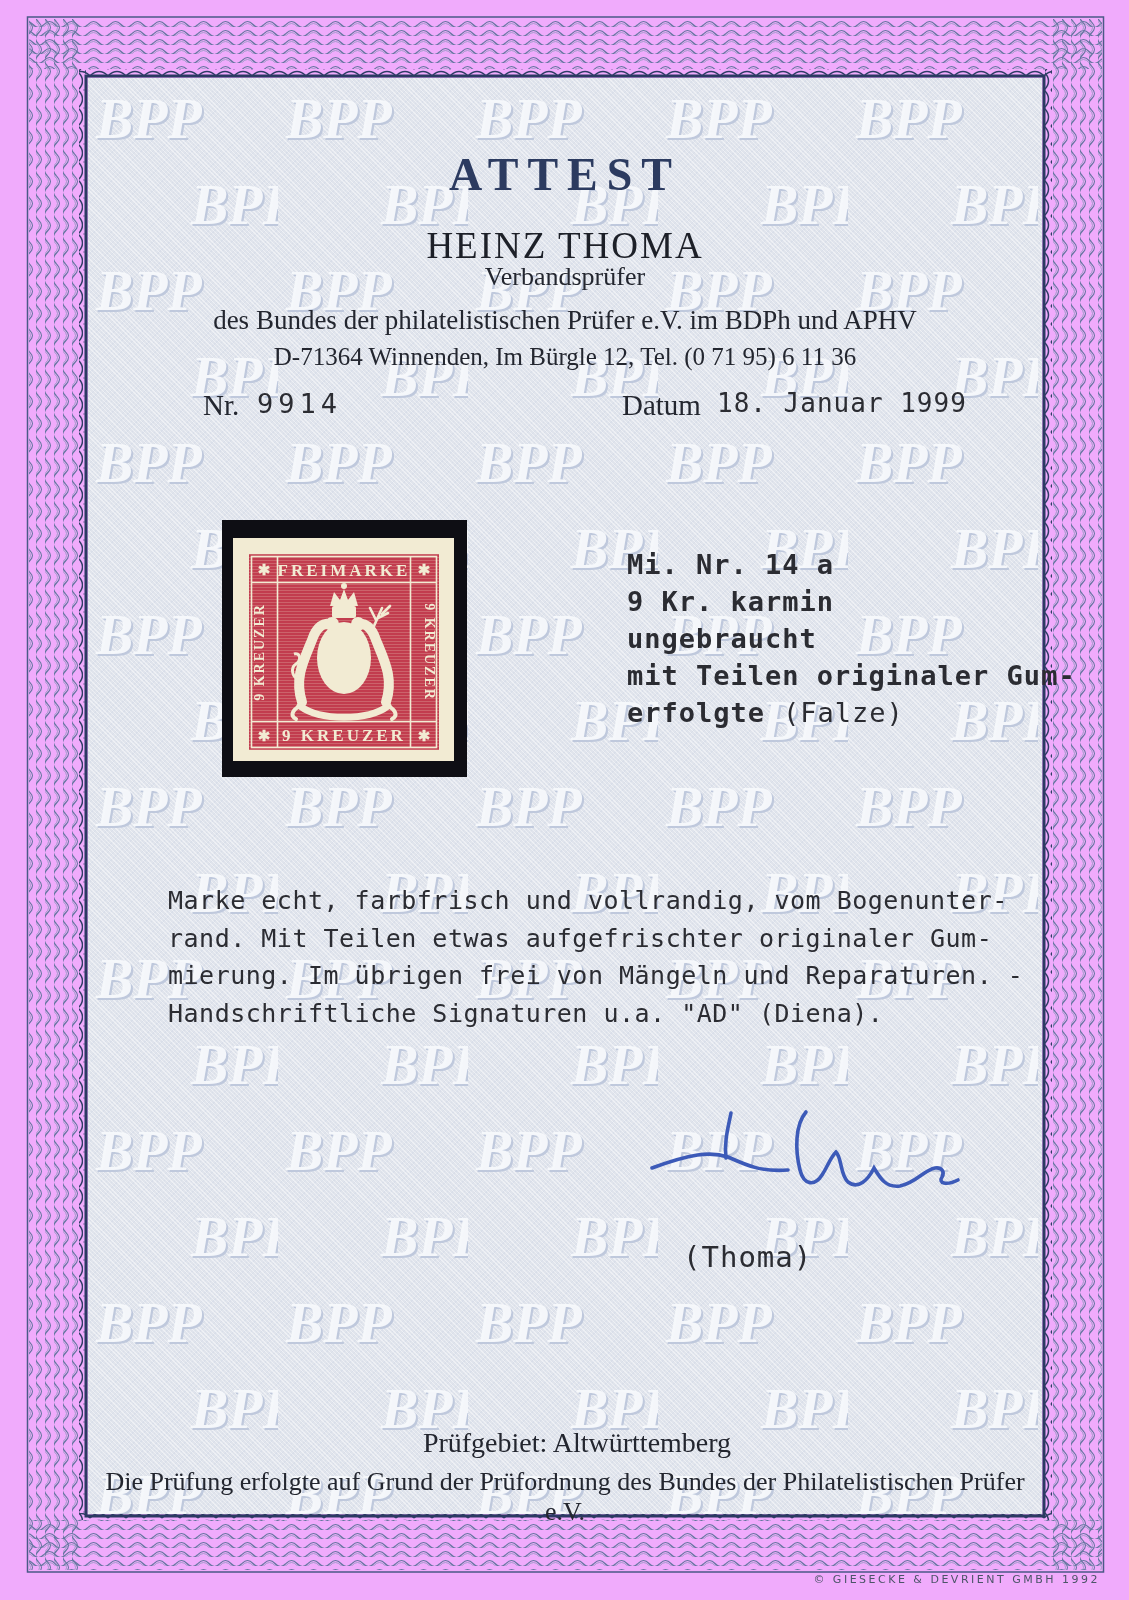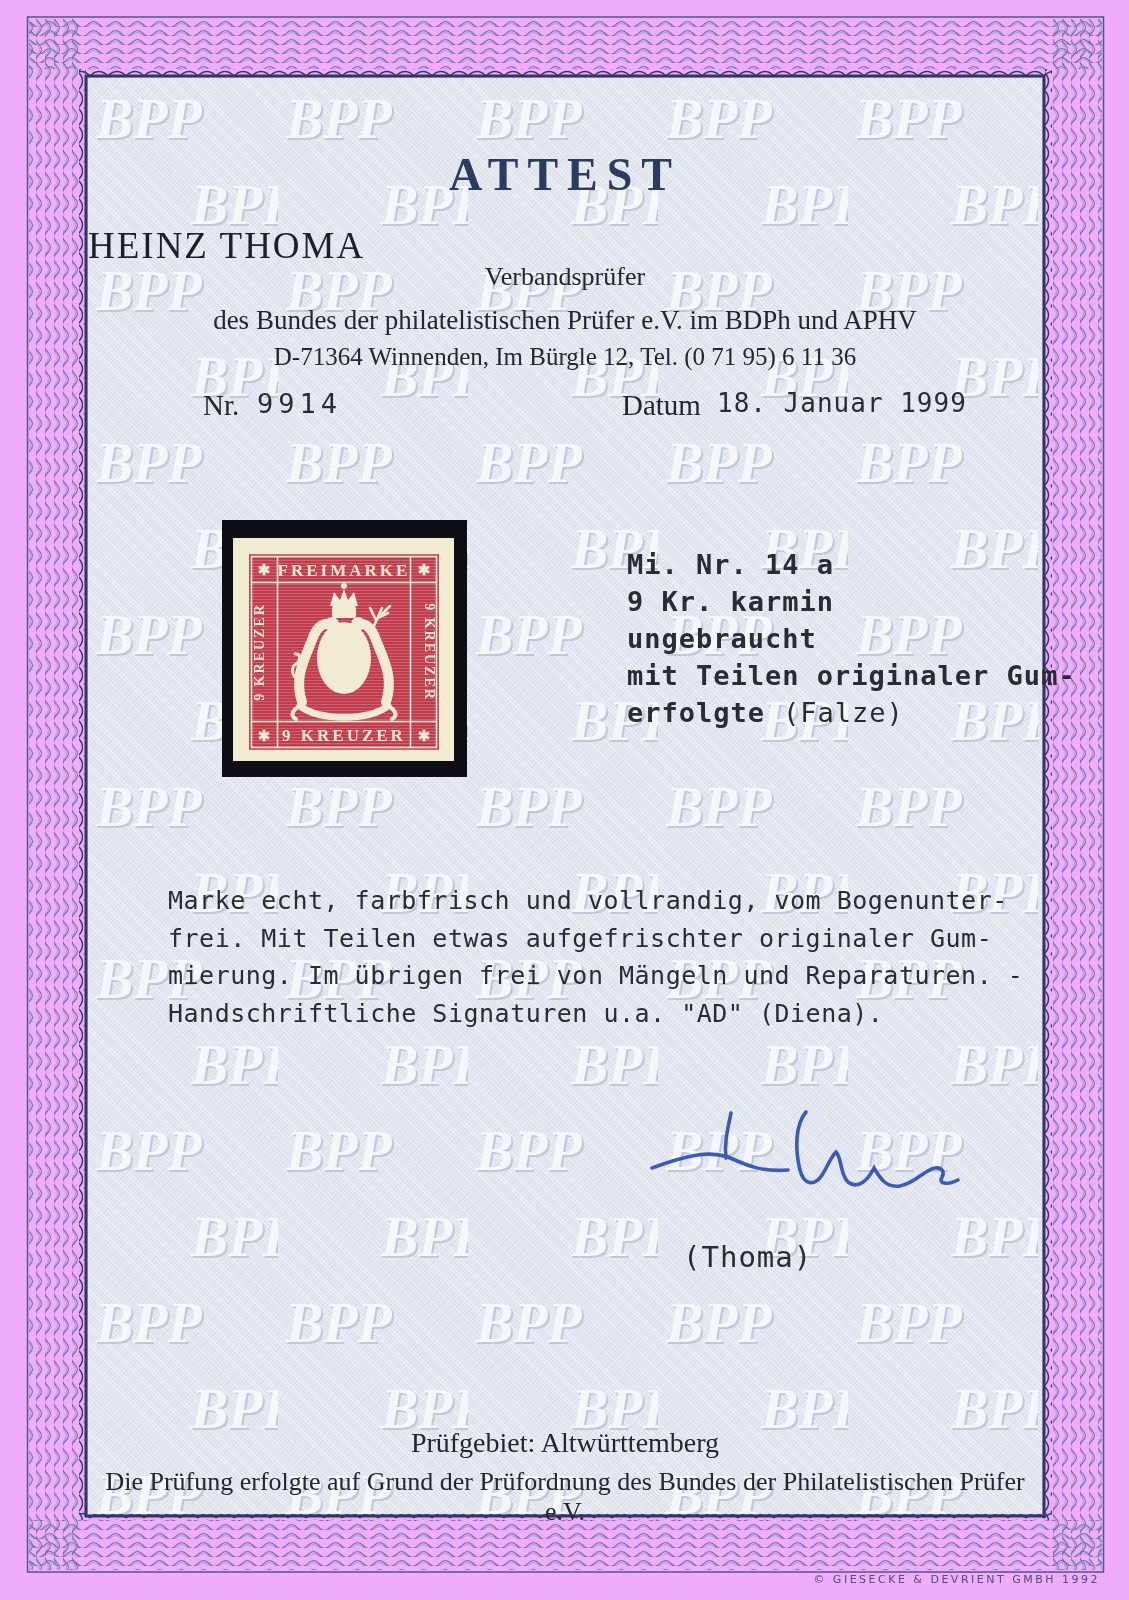--- a/index.html
+++ b/index.html
@@ -19,33 +19,33 @@
     background-image:
       repeating-linear-gradient(45deg, rgba(255,255,255,.45) 0px, rgba(255,255,255,.45) 1px, rgba(0,0,0,0) 1px, rgba(0,0,0,0) 3px),
       repeating-linear-gradient(-45deg, rgba(196,205,224,.25) 0px, rgba(196,205,224,.25) 1px, rgba(0,0,0,0) 1px, rgba(0,0,0,0) 4px);
   }
   .serif{font-family:"Liberation Serif", serif;color:#23262f;}
   .mono{font-family:"DejaVu Sans Mono", monospace;color:#2b2c32;}
   .title{
     left:88px;top:148px;width:954px;text-align:center;
     font-size:46px;font-weight:600;letter-spacing:9px;color:#2c3b60;
   }
-  .examiner{left:88px;top:224px;width:954px;font-size:37px;letter-spacing:2px;color:#1d2028;}
+  .examiner{left:88px;top:224px;width:954px;text-align:center;font-size:37px;letter-spacing:2px;color:#1d2028;}
   .role{left:88px;top:262px;width:954px;text-align:center;font-size:26px;color:#23262f;}
   .fed{left:88px;top:305px;width:954px;text-align:center;font-size:27px;color:#23262f;}
   .addr{left:88px;top:343px;width:954px;text-align:center;font-size:25px;color:#23262f;}
   .nr-label{left:203px;top:389px;font-size:29px;}
   .nr-value{left:257px;top:388px;font-size:27px;letter-spacing:5px;}
   .datum-label{left:622px;top:389px;font-size:29px;}
   .datum-value{left:717px;top:388px;font-size:26px;letter-spacing:1px;}
   .idblock{left:627px;top:546px;font-size:27px;font-weight:bold;line-height:37px;letter-spacing:1px;}
   .idblock .note{font-weight:normal;margin-left:18px;}
   .findings{left:168px;top:882px;font-size:25px;line-height:37.5px;letter-spacing:.5px;}
   .thoma{left:683px;top:1240px;font-size:29px;letter-spacing:1px;}
-  .gebiet{left:88px;top:1427px;width:954px;text-align:center;font-size:28px;}
+  .gebiet{left:100px;top:1427px;width:954px;text-align:center;font-size:28px;}
   .legal{left:88px;top:1467px;width:954px;text-align:center;font-size:26px;}
   .credit{
     left:0;top:1573px;width:1100px;text-align:right;
     font-family:"DejaVu Sans", sans-serif;font-size:11px;letter-spacing:2.5px;color:#4b5468;
   }
 </style>
 </head>
 <body>
 
 <div class="page">
@@ -160,21 +160,21 @@
     <div>9 Kr. karmin</div>
     <div>ungebraucht</div>
     <div>mit Teilen originaler Gum-</div>
     <div>
       <span>erfolgte</span><span class="note">(Falze)</span>
     </div>
   </div>
 
   <div class="abs mono findings">
     <div>Marke echt, farbfrisch und vollrandig, vom Bogenunter-</div>
-    <div>frei. Mit Teilen etwas aufgefrischter originaler Gum-</div>
+    <div>rand. Mit Teilen etwas aufgefrischter originaler Gum-</div>
     <div>mierung. Im übrigen frei von Mängeln und Reparaturen. -</div>
     <div>Handschriftliche Signaturen u.a. "AD" (Diena).</div>
   </div>
 
   <svg class="abs" width="380" height="110" viewBox="0 0 380 110" style="left:630px;top:1090px;">
     <g fill="none" stroke="#3c5ab8" stroke-width="3.6" stroke-linecap="round">
       <path d="M22,78 C60,64 80,61 98,67 C118,76 132,82 158,80"></path>
       <path d="M101,23 C98,38 94,52 96,68"></path>
       <path d="M176,22 C165,35 165,60 170,80 C174,96 185,96 192,85 C198,76 200,68 206,62 C212,68 210,85 218,92 C228,100 238,90 244,78 C250,88 256,98 270,96 C286,93 294,80 305,78 C312,77 315,82 312,87 C308,93 316,96 328,90"></path>
     </g>

